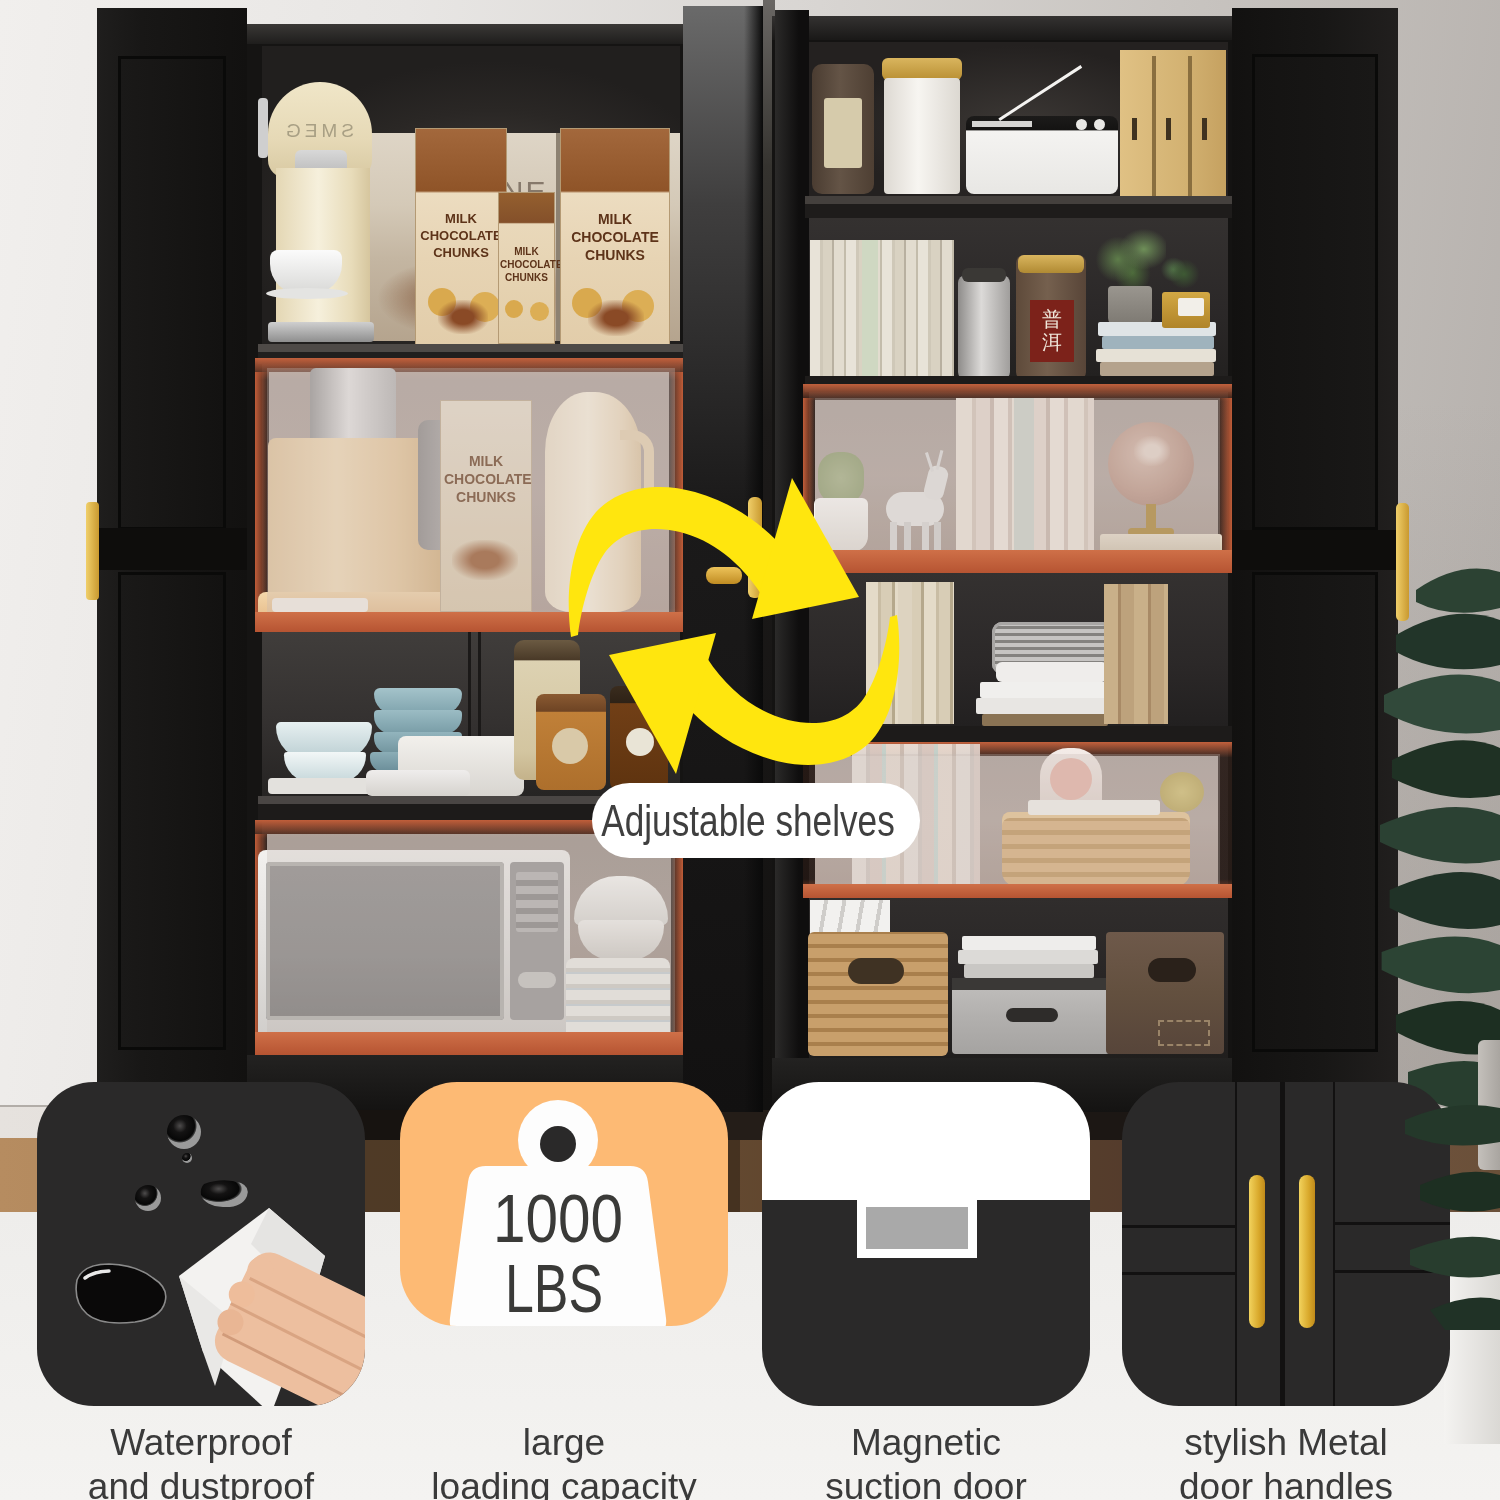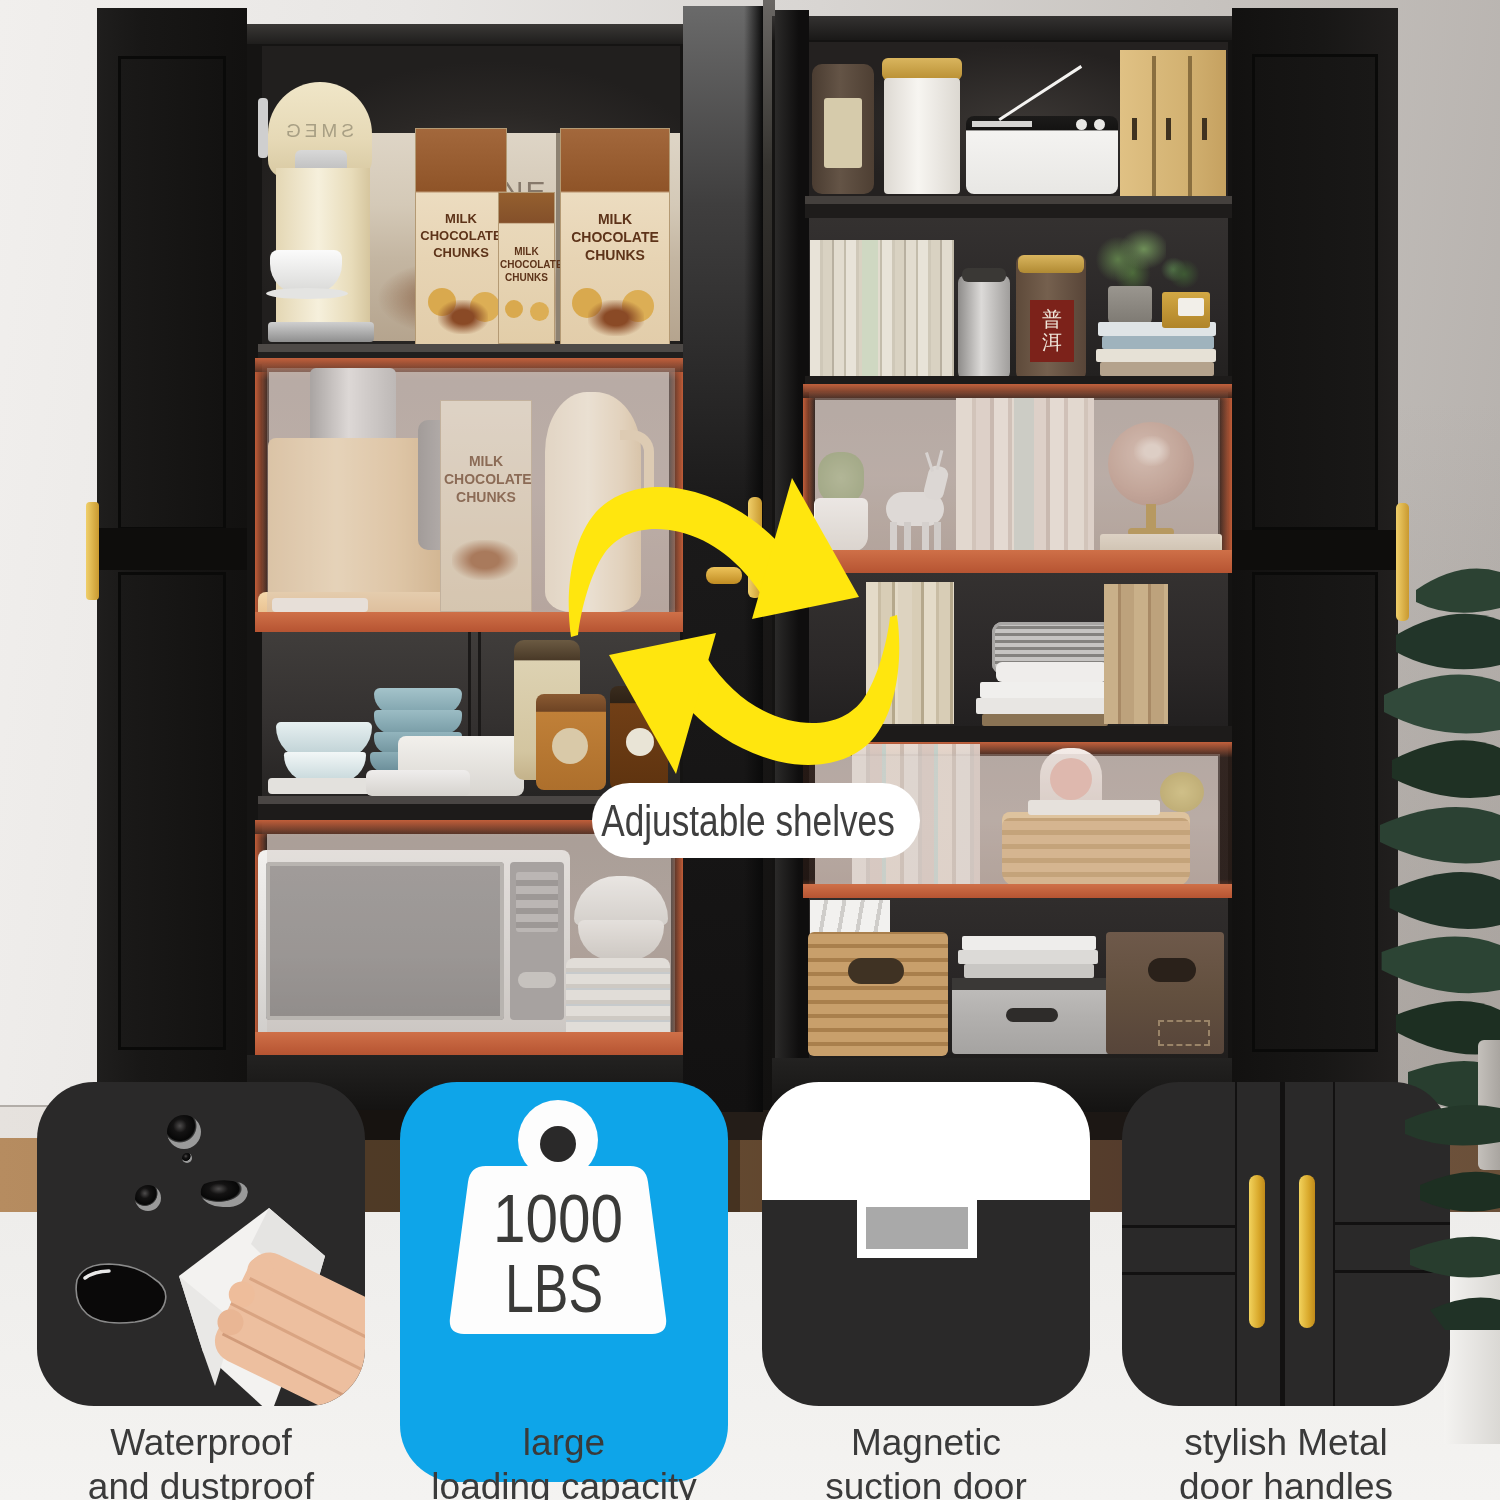--- a/index.html
+++ b/index.html
@@ -366,21 +366,21 @@
 <circle cx="204" cy="228" r="13" fill="#edbf9f"></circle>
 <circle cx="198" cy="258" r="13" fill="#eebd9b"></circle>
 <circle cx="200" cy="288" r="13" fill="#e9b694"></circle>
 <path d="M198 240 L 340 242" stroke="#d9a482" stroke-width="3"></path>
 <path d="M192 271 L 340 273" stroke="#d9a482" stroke-width="3"></path>
 <path d="M198 302 L 340 304" stroke="#d19b7a" stroke-width="3"></path>
 </g>
 </svg>
 </div>
 
-<div class="a" style="left:400px;top:1082px;width:328px;height:400px;border-radius:57px;background:#0ea5e9;overflow:hidden;">
+<div class="a" style="left:400px;top:1082px;width:328px;height:244px;border-radius:57px;background:#fdba74;overflow:hidden;">
 <svg width="328" height="324" viewBox="0 0 328 324">
 <circle cx="158" cy="58" r="40" fill="#fdfdfd"></circle>
 <circle cx="158" cy="62" r="18" fill="#2a2929"></circle>
 <path d="M86 84 L 230 84 Q246 84 248 100 L 266 236 Q268 252 252 252 L 64 252 Q48 252 50 236 L 68 100 Q70 84 86 84 Z" fill="#fdfdfd"></path>
 <text x="158" y="160" font-size="68" fill="#3a3a38" text-anchor="middle" textLength="130" lengthAdjust="spacingAndGlyphs" font-family="Liberation Sans,sans-serif">1000</text>
 <text x="154" y="230" font-size="68" fill="#3a3a38" text-anchor="middle" textLength="98" lengthAdjust="spacingAndGlyphs" font-family="Liberation Sans,sans-serif">LBS</text>
 </svg>
 </div>
 
 <div class="a" style="left:762px;top:1082px;width:328px;height:324px;border-radius:57px;background:#2a2929;overflow:hidden;">

